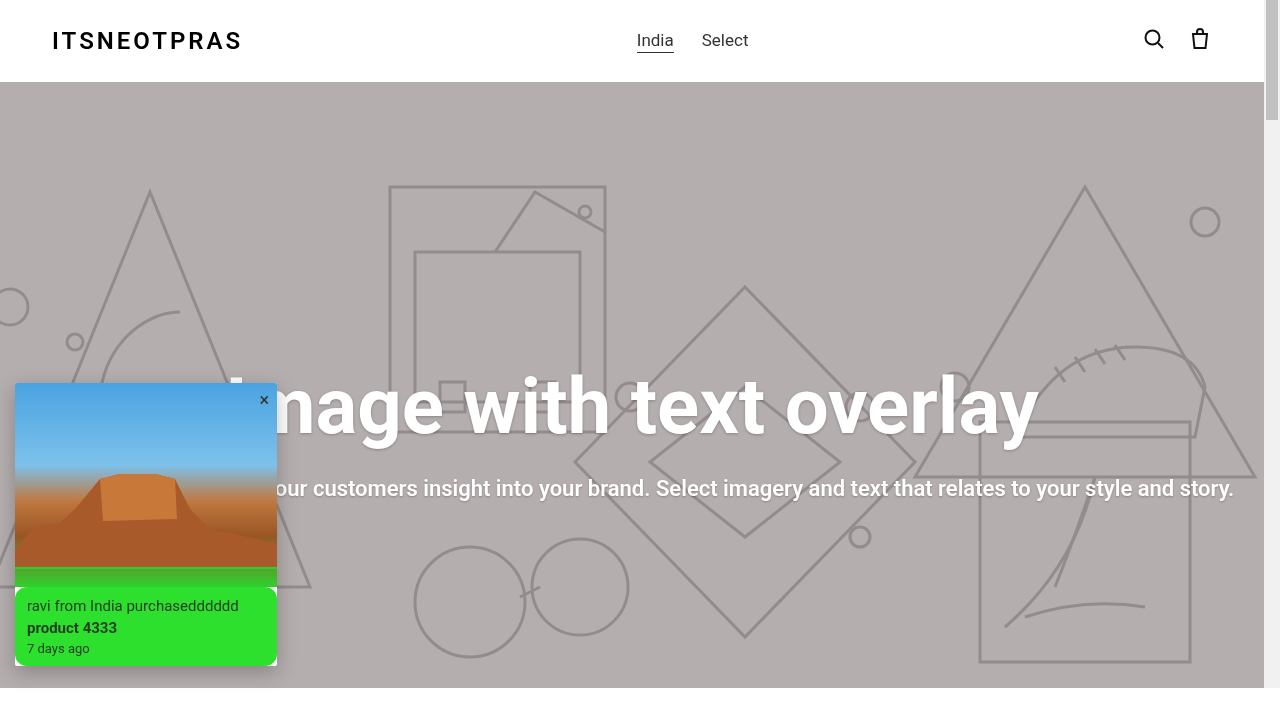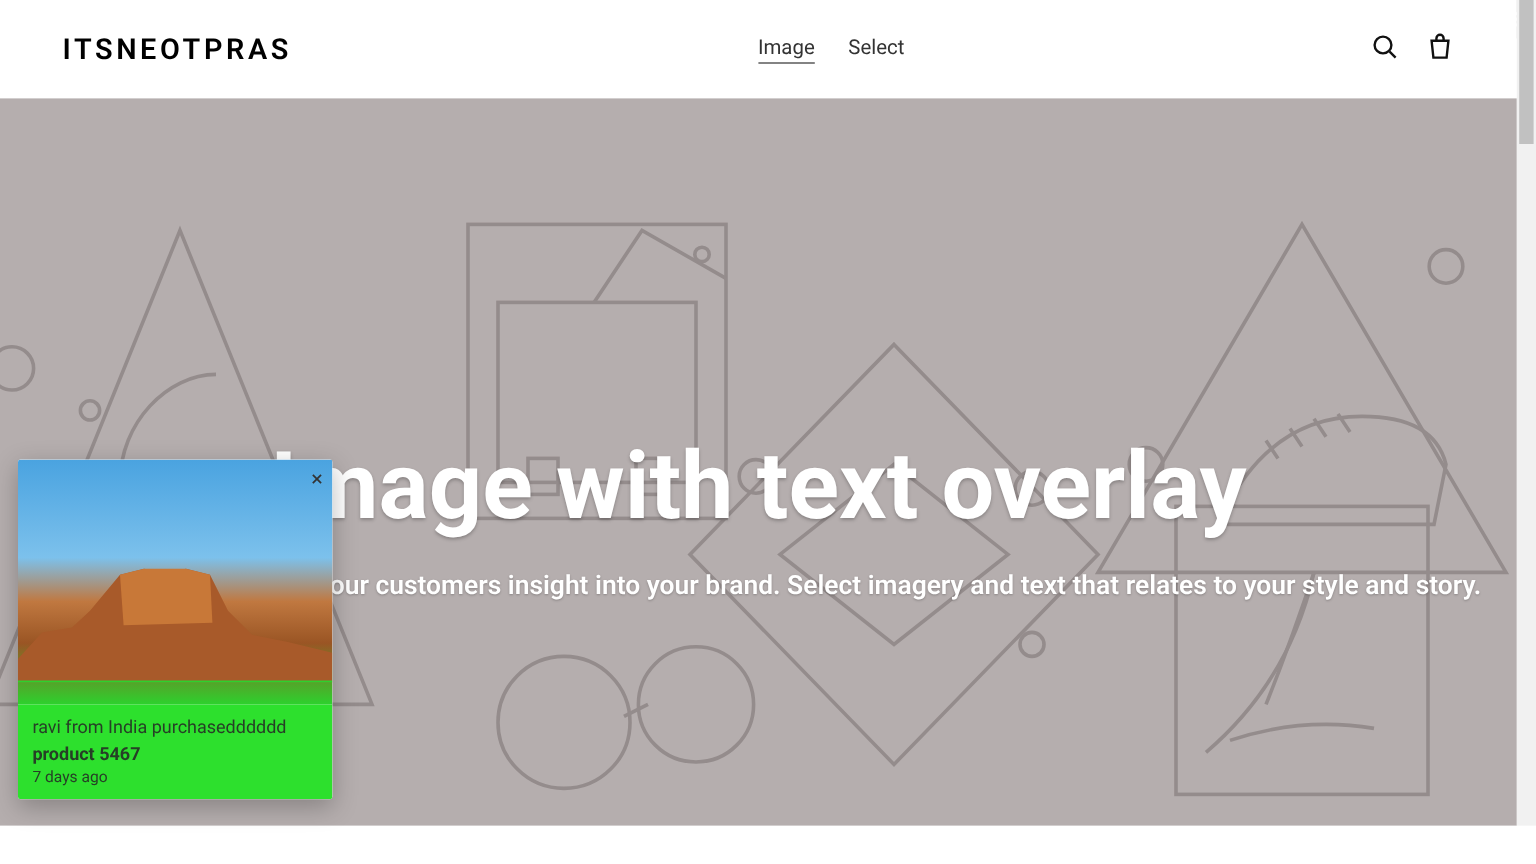--- a/index.html
+++ b/index.html
@@ -35,21 +35,21 @@
   .hero-art { position:absolute; inset:0; }
   .hero-art svg { position:absolute; }
   .hero-text { position:absolute; left:0; right:0; top:260px; text-align:center; color:#fff; text-shadow:0 1px 3px rgba(0,0,0,.25);margin-top:26px; }
   .hero-title { font-size:78px; font-weight:700; line-height:1; }
   .hero-sub { font-size:22px; font-weight:600; margin-top:26px; line-height:1.55; text-shadow:0 1px 2px rgba(0,0,0,.25); }
 
   
   .notif { position:absolute; left:15px; bottom:22px; width:262px; background:#fff; border-radius:2px; box-shadow:0 6px 20px rgba(0,0,0,.25); overflow:hidden; }
   .notif-img { height:204px; background:linear-gradient(to bottom,#4aa3e0 0%,#7cc1ec 40%,#c07840 58%,#9a5524 75%,#2dd12d 100%); position:relative; }
   .notif-close { position:absolute; top:6px; right:8px; font-size:18px; color:#333; cursor:pointer; }
-  .notif-body { background:#2de02d; padding:10px 12px 10px; color:#263f26; }
+  .notif-body { background:#2de02d; padding:10px 12px 10px; color:#263f26;border-radius:12px; }
   .notif-line1 { font-size:15px; }
   .notif-line2 { font-size:15px; font-weight:700; margin-top:4px; }
   .notif-line3 { font-size:13px; margin-top:4px; }
 
   
   .mesa { position:absolute; bottom:18px; left:0; right:0; height:120px; }
   .mesa svg { width:100%; height:100%; display:block; }
 </style>
 </head>
 <body>
@@ -145,21 +145,21 @@
     </span>
   </div>
 </div>
 
 <div class="page-wrap">
 <div class="page">
 
   <div class="site-header">
     <div class="logo">ITSNEOTPRAS</div>
     <div class="nav">
-      <a href="#" class="active">Image</a>
+      <a href="#" class="active">India</a>
       <a href="#">Select</a>
     </div>
     <div class="header-icons">
       <span>
         <svg width="24" height="24" viewBox="0 0 24 24" fill="none" stroke="#111" stroke-width="2">
               <circle cx="10.5" cy="10.5" r="7"></circle>
               <path d="M21 21l-5-5"></path>
             </svg>
       </span>
       <span>
@@ -234,21 +234,21 @@
       <div class="mesa">
         <svg viewBox="0 0 262 120" preserveAspectRatio="none">
           <path d="M0 100 L20 78 L45 74 L60 60 L85 30 L105 25 L120 28 L140 25 L160 30 L175 60 L195 80 L225 86 L262 95 L262 120 L0 120 Z" fill="#a85a2a"></path>
           <path d="M85 30 L105 25 L140 25 L160 30 L162 70 L88 72 Z" fill="#c87838"></path>
           <path d="M0 118 L262 118 L262 120 L0 120 Z" fill="#2dd12d"></path>
         </svg>
       </div>
     </div>
     <div class="notif-body">
       <div class="notif-line1">ravi from India purchasedddddd</div>
-      <div class="notif-line2">product 5467</div>
+      <div class="notif-line2">product 4333</div>
       <div class="notif-line3">7 days ago</div>
     </div>
   </div>
 
   <div class="scrollbar-track">
     <div class="scrollbar-thumb"></div>
   </div>
 
 </div>
 </div>

